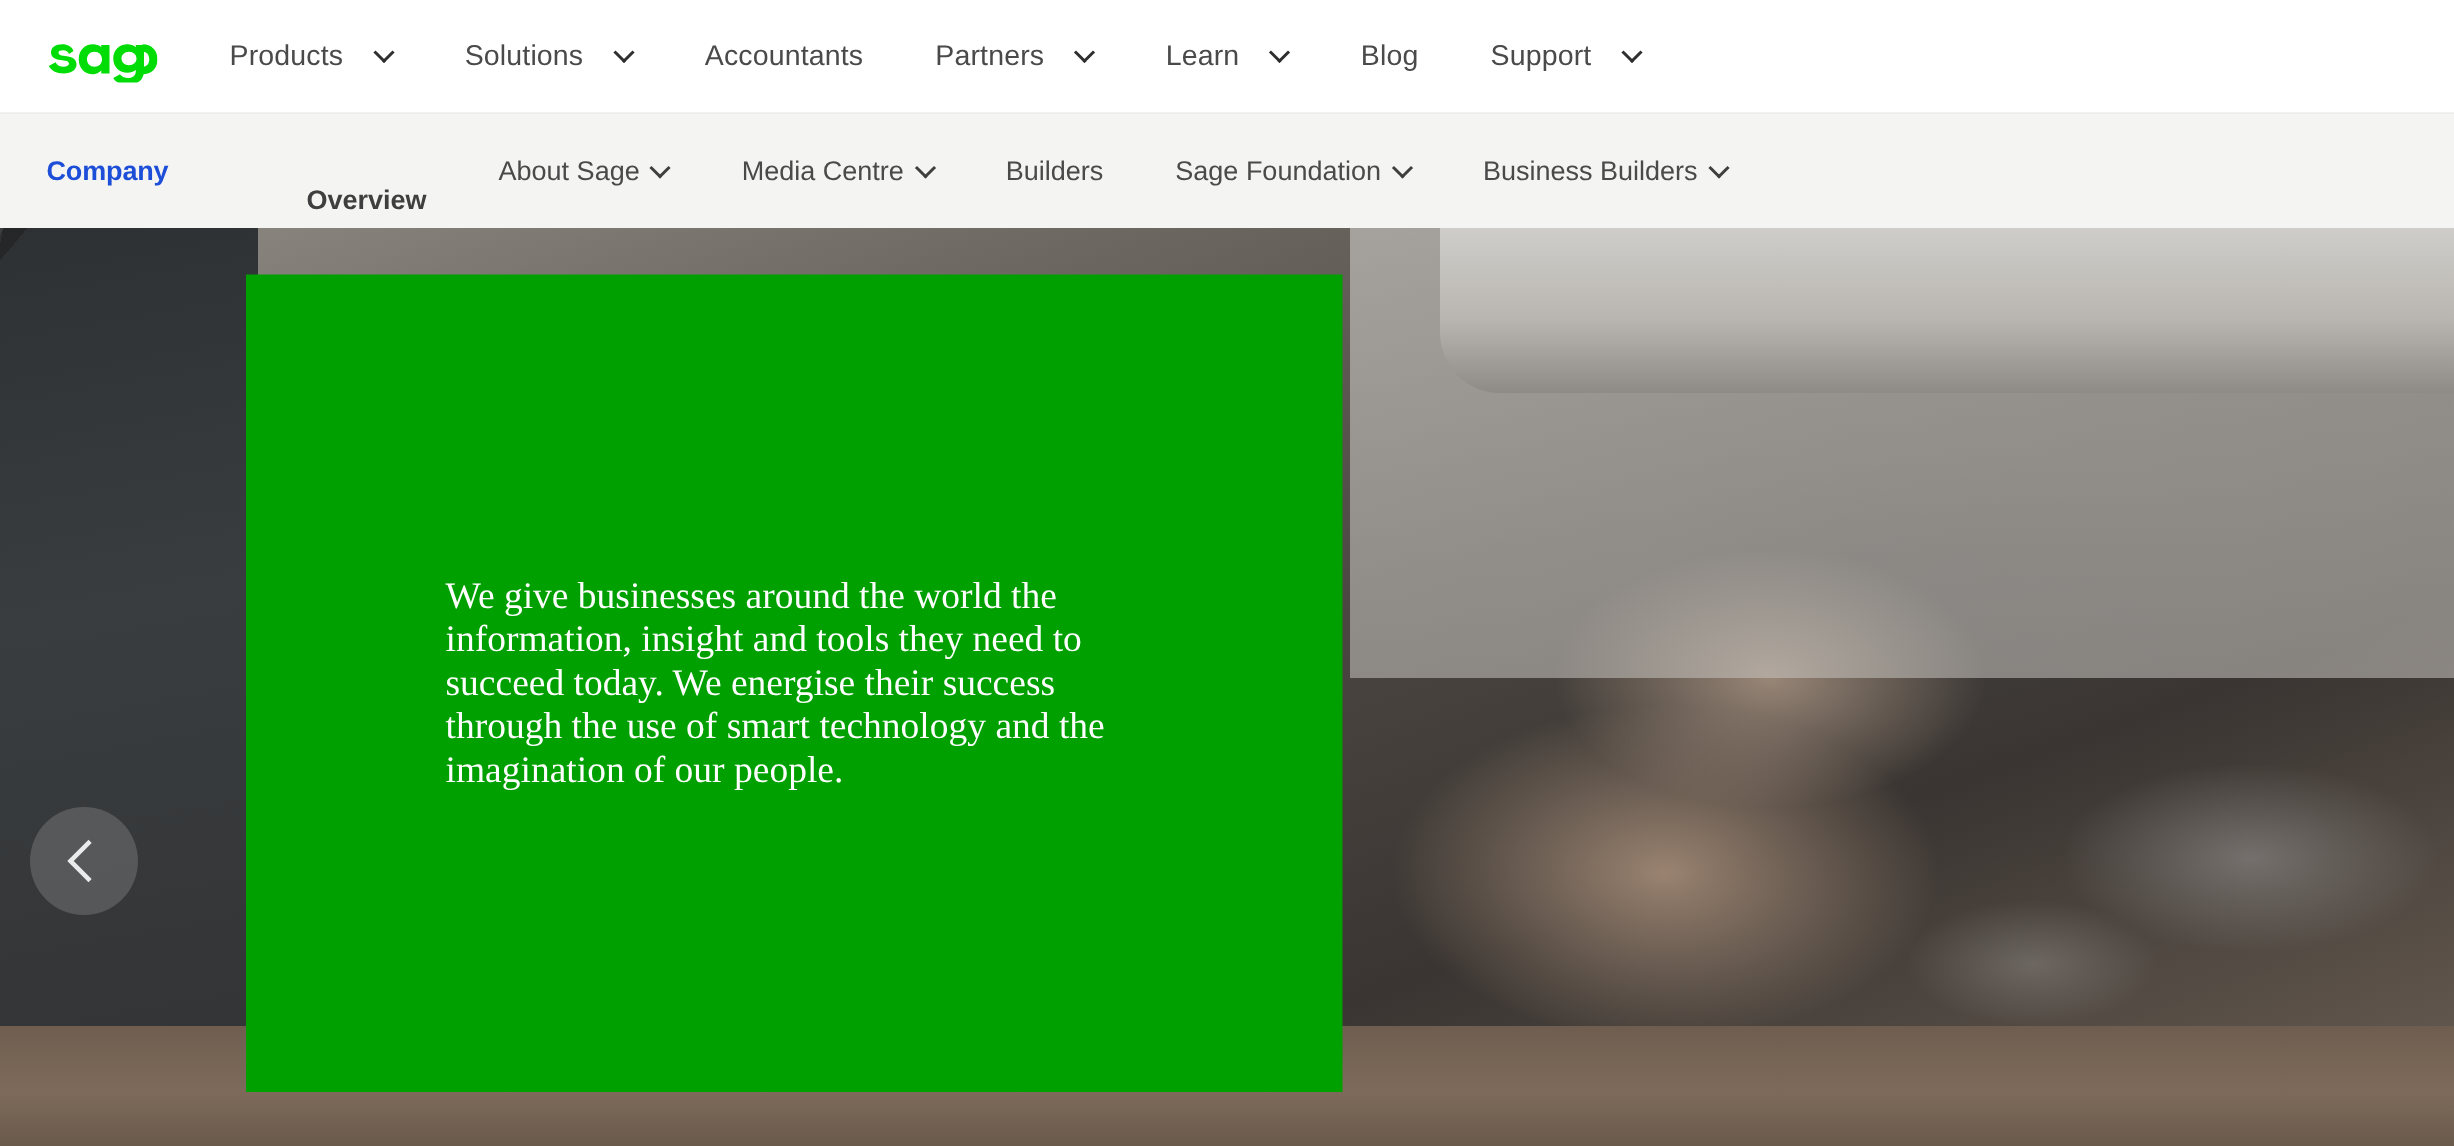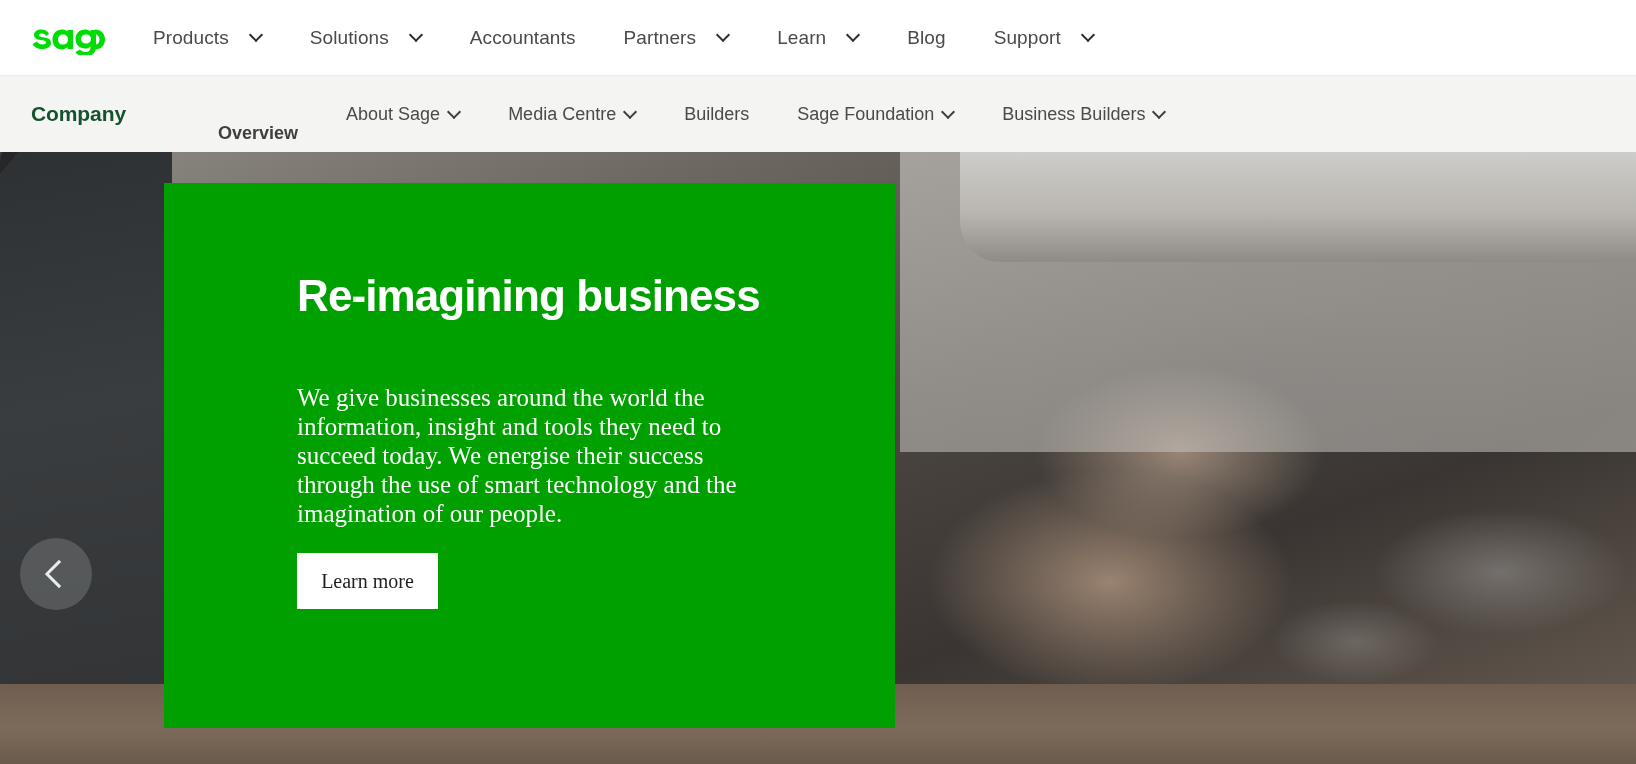--- a/index.html
+++ b/index.html
@@ -89,23 +89,23 @@
     top: 75px; left: 0;
     width: 1636px;
     height: 77px;
     background: #f4f4f3;
     border-top: 1px solid #ececeb;
     display: flex;
     align-items: center;
   }
   .subnav-title {
     margin-left: 31px;
-    font-size: 21px;
+    font-size: 18px;
     font-weight: 700;
-    color: #14532d;
+    color: #1d4ed8;
     letter-spacing: -.1px;
   }
   .subnav-items {
     display: flex;
     align-items: center;
     margin-left: 92px;
   }
   .subnav-item {
     display: flex;
     align-items: center;
@@ -324,18 +324,16 @@
   <div class="hero-wall"></div>
   <div class="hero-machine-top"></div>
   <div class="hero-cloth"></div>
   <div class="hero-floor"></div>
 
   <button class="carousel-prev">
     <span class="arrow"></span>
   </button>
 
   <div class="hero-panel">
-    <h1 class="hero-heading">Re-imagining business</h1>
     <p class="hero-body">We give businesses around the world the information, insight and tools they need to succeed today. We energise their success through the use of smart technology and the imagination of our people.</p>
-    <button class="hero-cta">Learn more</button>
   </div>
 
 </div>
 
 </body></html>

